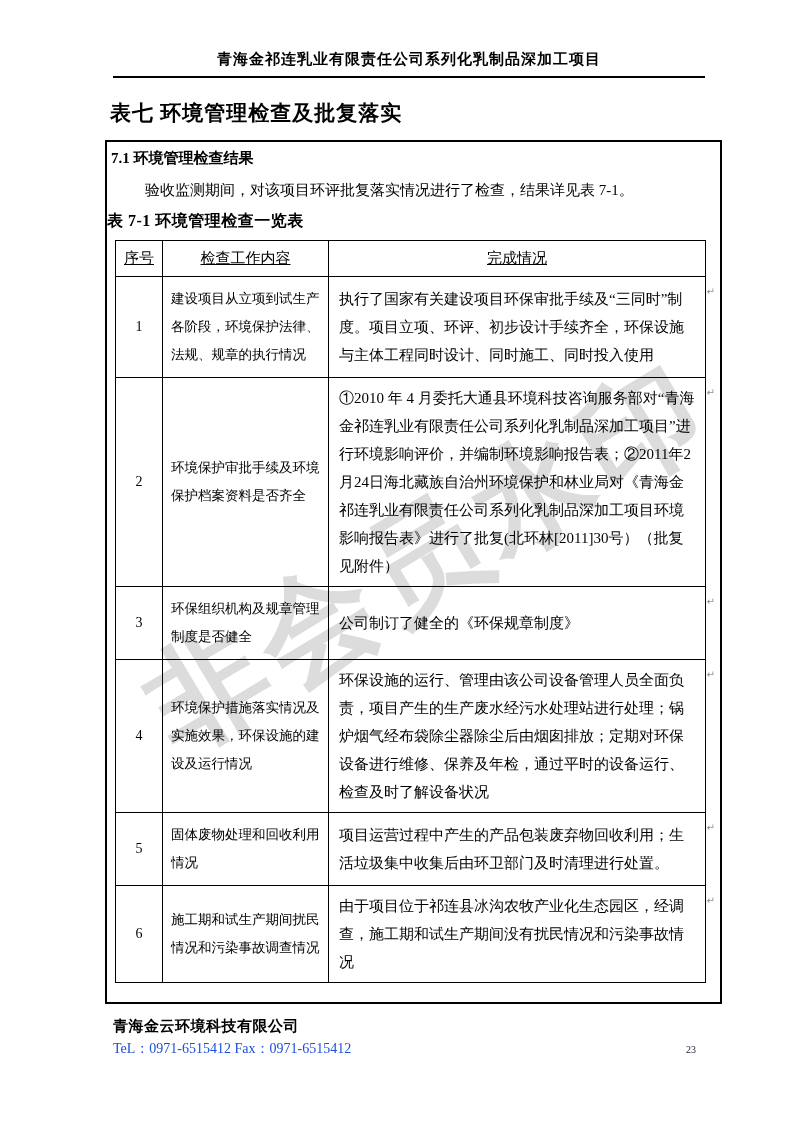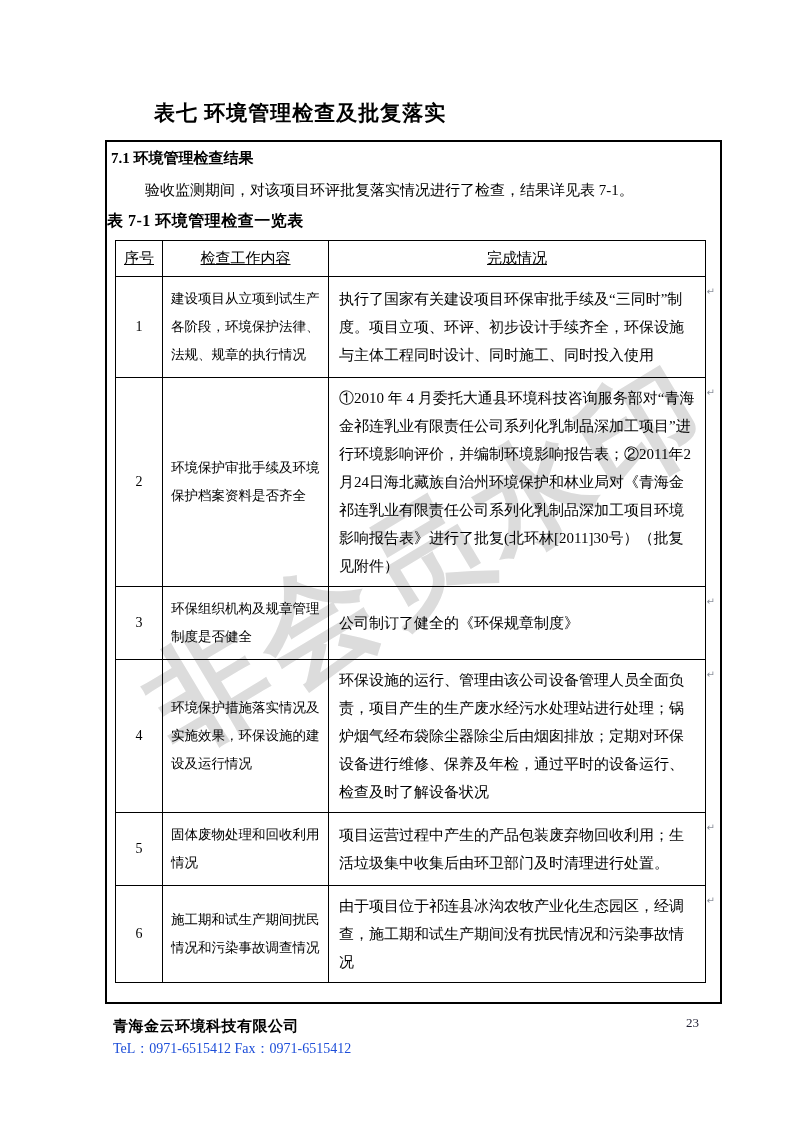--- a/index.html
+++ b/index.html
@@ -24,21 +24,21 @@
   
   .doc-header {
     position:absolute; top:50px; left:113px; width:592px;
     text-align:center; font-size:15px; font-weight:bold;
     padding-bottom:7px; border-bottom:2px solid #000;
     letter-spacing:1px;
   }
   
   .page-title {
     position:absolute; top:99px; left:110px;
-    font-size:21px; font-weight:bold; letter-spacing:1px;margin-left:44px;
+    font-size:21px; font-weight:bold; letter-spacing:1px;
   }
   
   .content-box {
     position:absolute; left:105px; top:140px;
     width:617px; height:864px;
     border:2px solid #000;
     box-sizing:border-box;
   }
   .subsection-heading {
     margin:7px 0 0 4px;
@@ -74,38 +74,39 @@
   td.cell-no   { text-align:center; font-size:14px; }
   td.cell-item { padding:8px 8px;  font-size:13.5px; line-height:28px; }
   td.cell-status { padding:6px 10px; font-size:15px; line-height:28px; }
   .pmark {
     position:absolute; right:-10px; top:1px;
     font-size:10px; color:#8a8f9a;
     font-family:"DejaVu Sans",sans-serif;
   }
   
   .page-number {
-    position:absolute; left:686px; top:1015px;
-    font-size:13px; color:#1b1b2f;
+    position:absolute; left:686px; top:1044px;
+    font-size:10px; color:#1b1b2f;
   }
   .footer-company {
     position:absolute; left:113px; top:1017px;
     font-size:15px; font-weight:bold; letter-spacing:0.5px;text-align:right;
   }
   .footer-contact {
     position:absolute; left:113px; top:1040px;
     font-size:14px; color:#1d4ed8;
   }
 </style>
 </head>
 <body>
 
 <div class="watermark" style="color: rgb(220, 220, 220);">非会员水印</div>
 
 <div class="layer">
+  <div class="doc-header">青海金祁连乳业有限责任公司系列化乳制品深加工项目</div>
 
   <div class="page-title">表七  环境管理检查及批复落实</div>
 
   <div class="content-box">
     <div class="subsection-heading">7.1 环境管理检查结果</div>
     <div class="intro-paragraph">验收监测期间，对该项目环评批复落实情况进行了检查，结果详见表 7-1。</div>
     <div class="table-caption">表 7-1  环境管理检查一览表</div>
 
     <span></span><table class="inspection">
       <colgroup>

